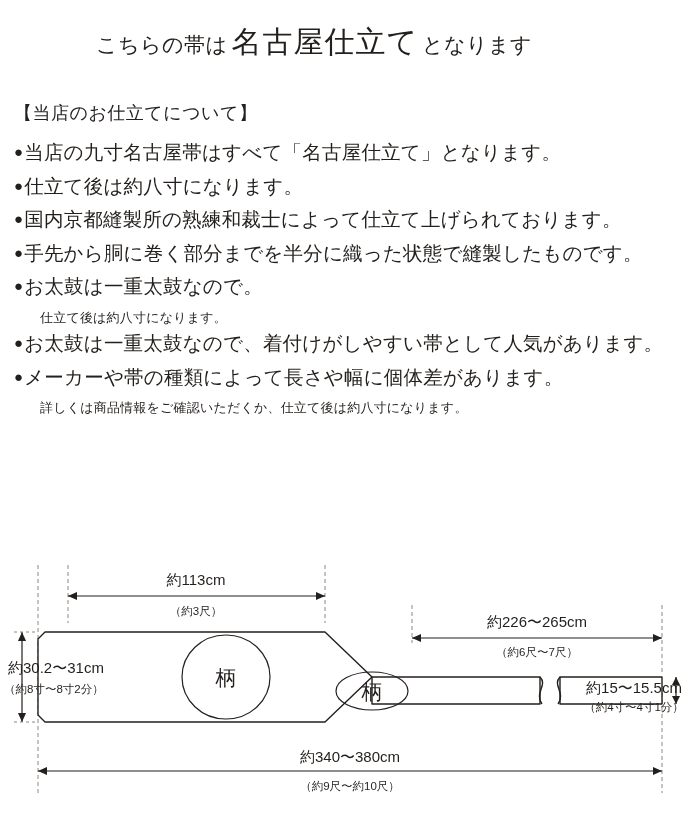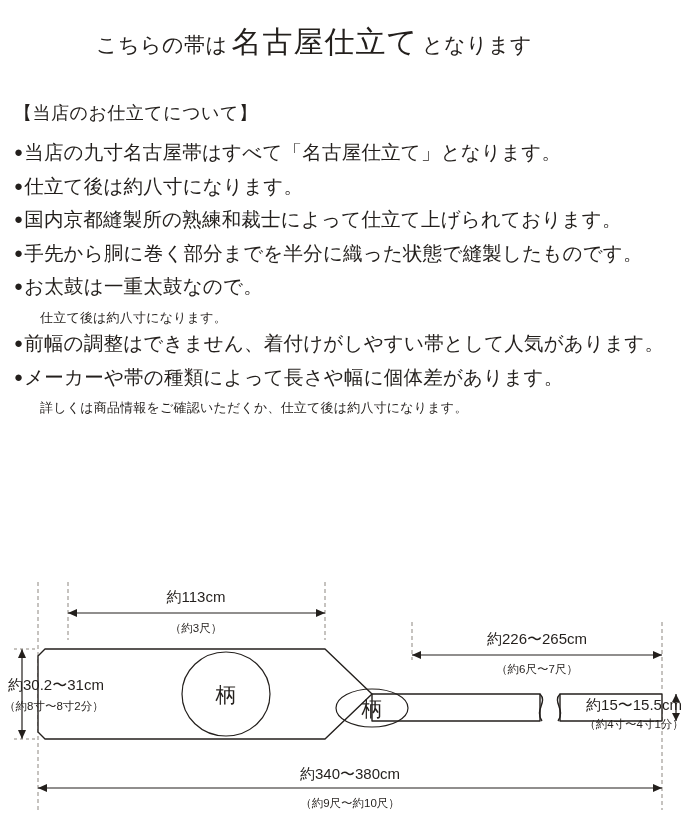--- a/index.html
+++ b/index.html
@@ -75,21 +75,21 @@
     letter-spacing: 0.2px;
     padding-left: 26px;
     margin-bottom: 2px;
     white-space: nowrap;
   }
 
   
   .diagram {
     position: absolute;
     left: 0;
-    top: 560px;
+    top: 543px;
     width: 700px;
     height: 274px;
   }
   .diagram svg { display: block; }
   .lbl {
     font-family: "Liberation Sans", "DejaVu Sans", sans-serif;
     fill: #231f1c;
   }
   .lbl-main { font-size: 15px; }
   .lbl-sub  { font-size: 11.5px; }
@@ -125,21 +125,21 @@
   <div class="section">
 
     <div class="bullet">
       <span class="dot">●</span><span>手先から胴に巻く部分までを半分に織った状態で縫製したものです。</span>
     </div>
     <div class="bullet">
       <span class="dot">●</span><span>お太鼓は一重太鼓なので。</span>
     </div>
     <div class="cont">仕立て後は約八寸になります。</div>
     <div class="bullet">
-      <span class="dot">●</span><span>前幅の調整はできません、着付けがしやすい帯として人気があります。</span>
+      <span class="dot">●</span><span>お太鼓は一重太鼓なので、着付けがしやすい帯として人気があります。</span>
     </div>
     <div class="bullet">
       <span class="dot">●</span><span>メーカーや帯の種類によって長さや幅に個体差があります。</span>
     </div>
     <div class="cont">詳しくは商品情報をご確認いただくか、仕立て後は約八寸になります。</div>
   </div>
 
   <div class="diagram">
     <svg width="700" height="274" viewBox="0 0 700 274" xmlns="http://www.w3.org/2000/svg">
 

